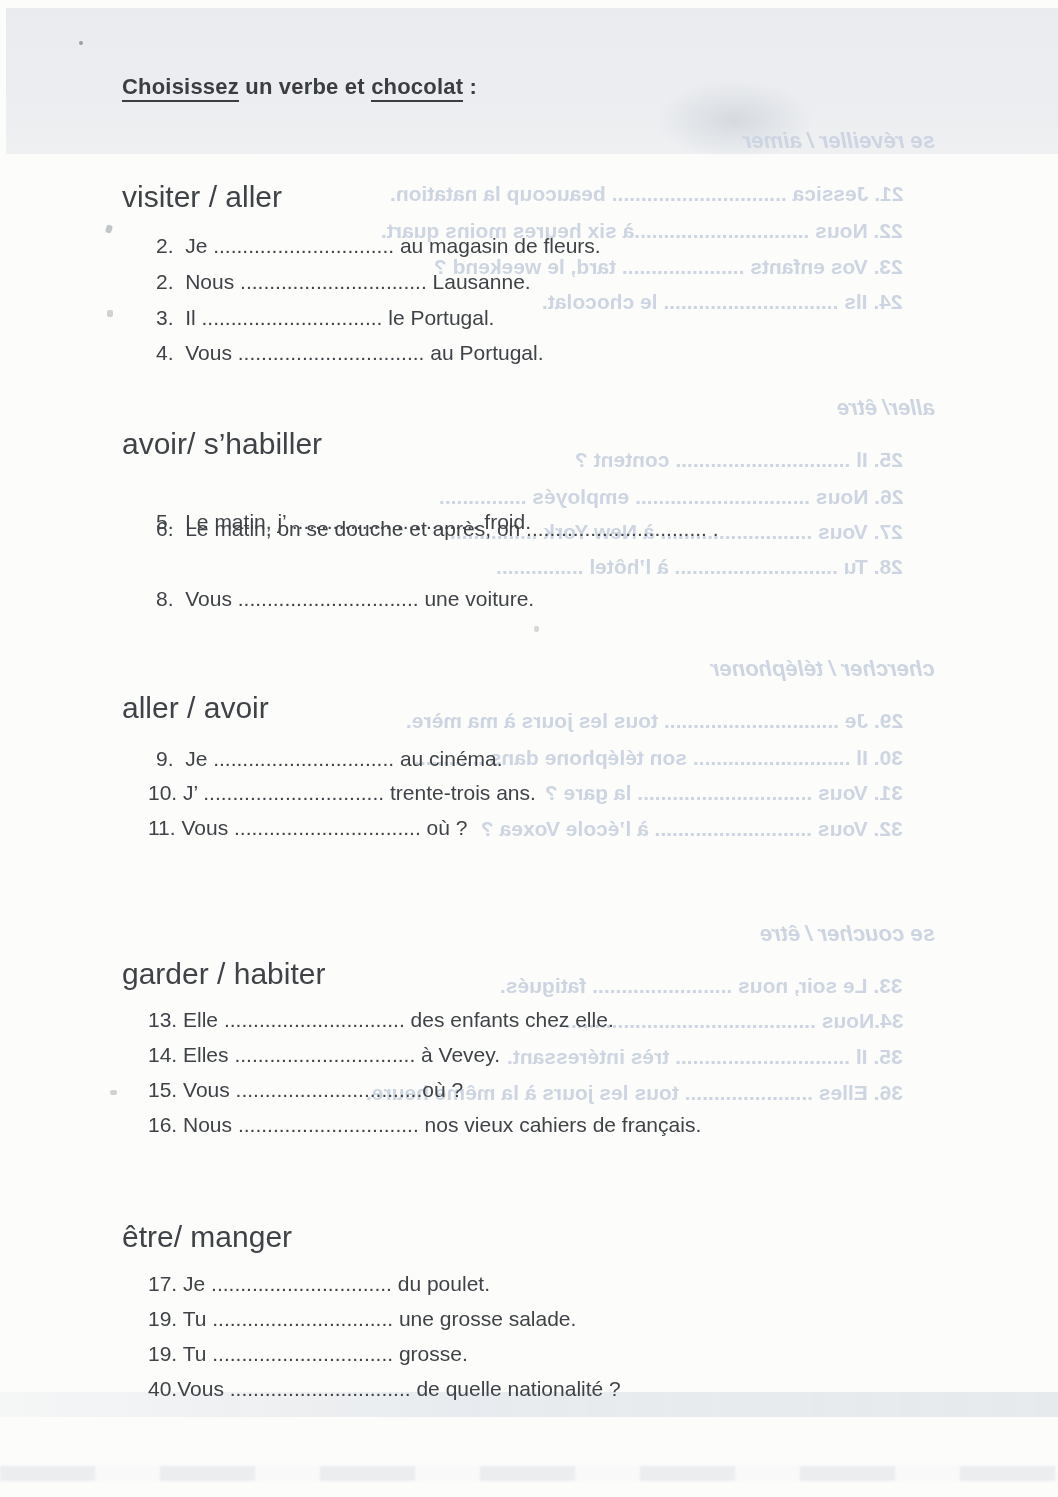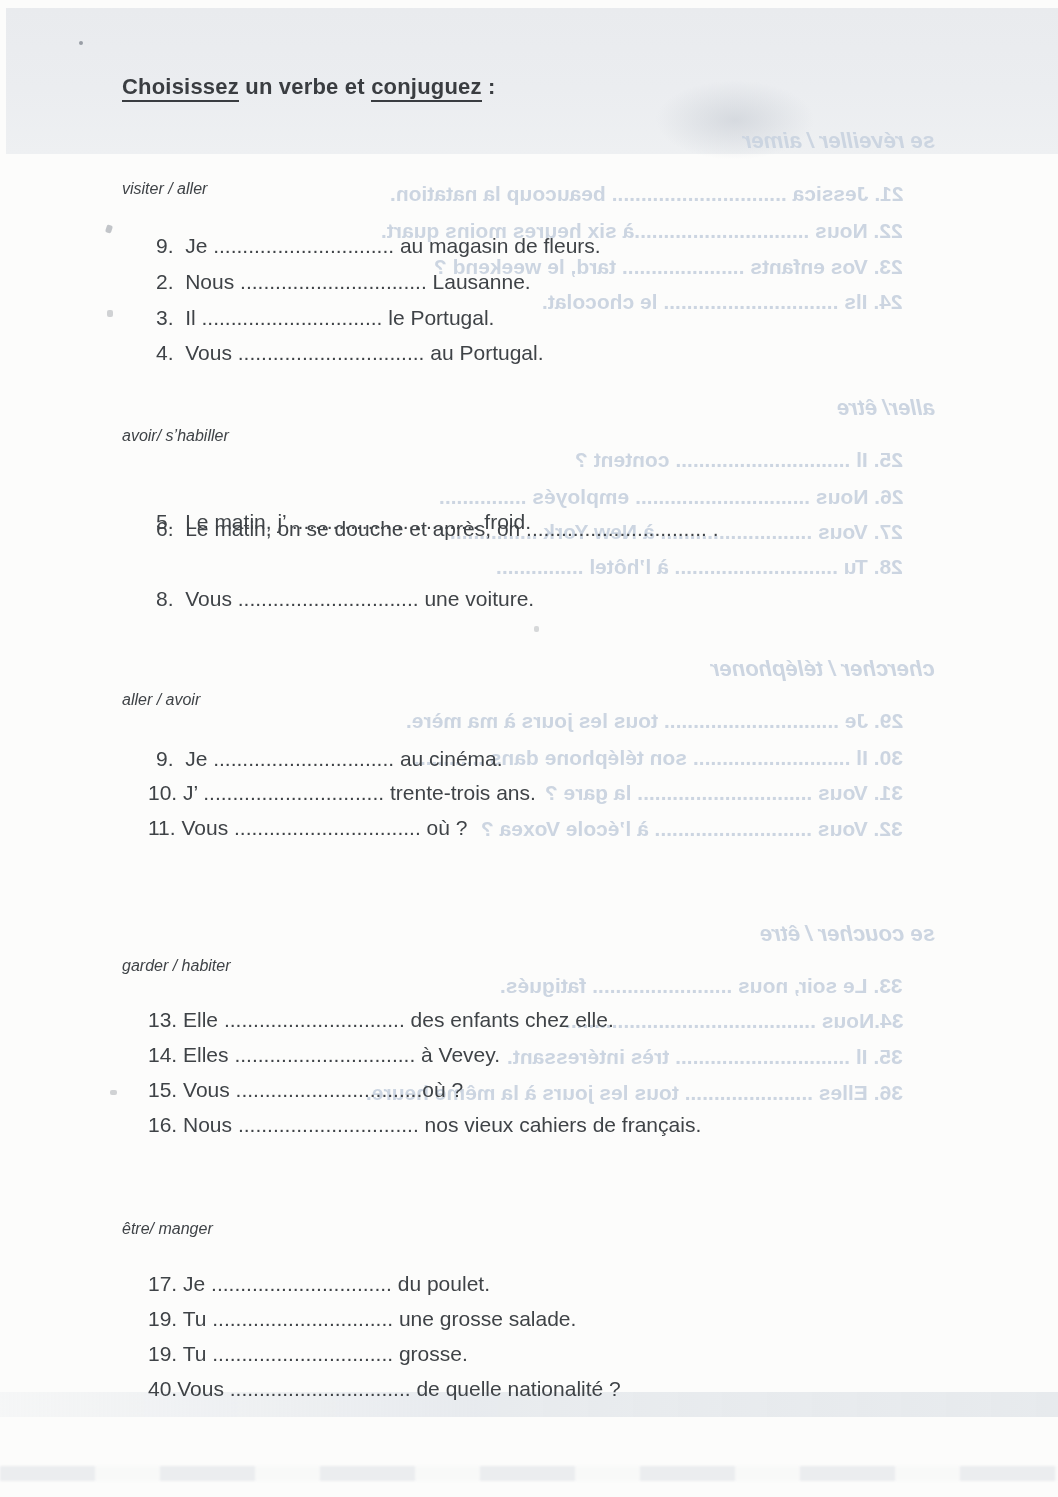--- a/index.html
+++ b/index.html
@@ -36,21 +36,21 @@
   
   .bleed{position:absolute;transform:scaleX(-1);color:var(--bleed);
     filter:blur(.7px);white-space:pre;font-weight:700;z-index:1;line-height:1.1;}
   .bleed.h{right:123px;font-size:22px;font-style:italic;}
   .bleed.i{right:155px;font-size:21px;}
 
   
   .front{position:absolute;color:var(--ink);white-space:pre;z-index:2;line-height:1.15;}
   .title{left:122px;top:74px;font-size:22px;font-weight:bold;letter-spacing:.2px;color:#3a3d41;}
   .title .u{border-bottom:2px solid currentColor;padding-bottom:1px;}
-  .heading{left:122px;font-size:16px;font-style:italic;}
+  .heading{left:122px;font-size:30px;}
   .line{left:148px;font-size:21px;}
   .line.d1{left:156px;}
 </style>
 </head>
 <body>
 
 <div class="page">
 
   <div class="band-top"></div>
   <div class="band-top-smudge"></div>
@@ -80,24 +80,24 @@
   <div class="bleed i" style="top:746px">30. Il ........................... son téléphone dans ............</div>
   <div class="bleed i" style="top:781px">31. Vous .............................. la gare ?</div>
   <div class="bleed i" style="top:817px">32. Vous ........................... à l’école Voxea ?</div>
 
   <div class="bleed h" style="top:922px">se coucher / être</div>
   <div class="bleed i" style="top:974px">33. Le soir, nous ........................ fatigués.</div>
   <div class="bleed i" style="top:1009px">34.Nous ...........................................</div>
   <div class="bleed i" style="top:1045px">35. Il .............................. très intéressant.</div>
   <div class="bleed i" style="top:1081px">36. Elles ...................... tous les jours à la même heure.</div>
 
-  <div class="front title"><span class="u">Choisissez</span><span> un verbe et </span><span class="u">conjuguez</span><span> :</span></div>
+  <div class="front title"><span class="u">Choisissez</span><span> un verbe et </span><span class="u">chocolat</span><span> :</span></div>
 
   <div class="front heading" style="top:180px">visiter / aller</div>
-  <div class="front line d1" style="top:234px">9.  Je ............................... au magasin de fleurs.</div>
+  <div class="front line d1" style="top:234px">2.  Je ............................... au magasin de fleurs.</div>
   <div class="front line d1" style="top:270px">2.  Nous ................................ Lausanne.</div>
   <div class="front line d1" style="top:306px">3.  Il ............................... le Portugal.</div>
   <div class="front line d1" style="top:341px">4.  Vous ................................ au Portugal.</div>
 
   <div class="front heading" style="top:427px">avoir/ s’habiller</div>
   <div class="front line d1" style="top:510px">5.  Le matin, j’ ................................ froid.</div>
   <div class="front line d1" style="top:517px">6.  Le matin, on se douche et après, on ............................... .</div>
   <div class="front line d1" style="top:587px">8.  Vous ............................... une voiture.</div>
 
   <div class="front heading" style="top:691px">aller / avoir</div>

